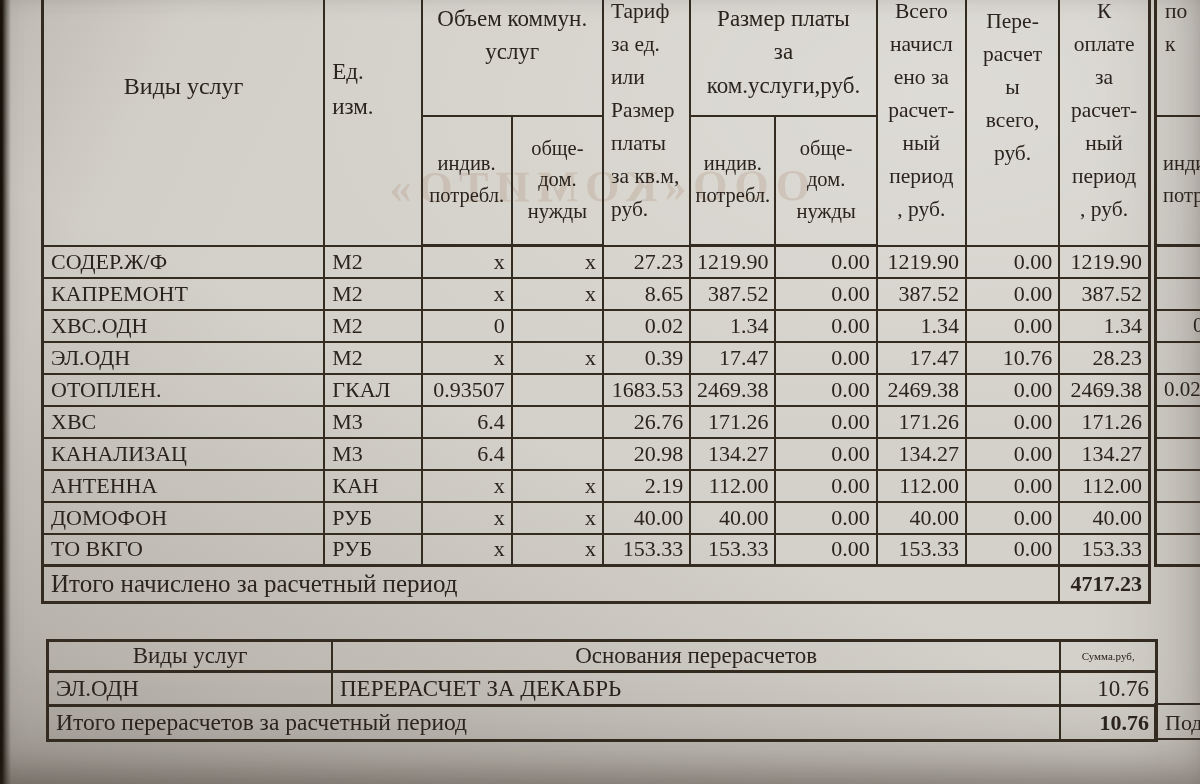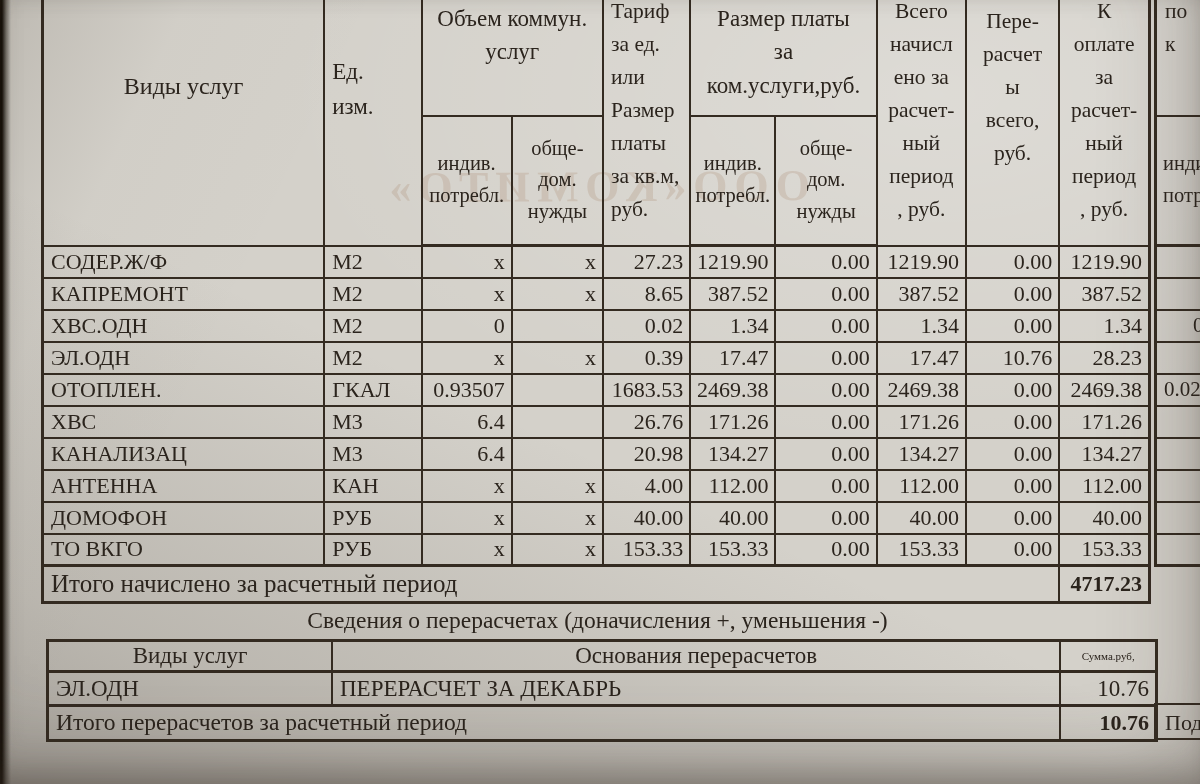--- a/index.html
+++ b/index.html
@@ -242,21 +242,21 @@
         <td class="num">0.00</td>
         <td class="num">134.27</td>
         <td class="num">0.00</td>
         <td class="num">134.27</td>
       </tr>
       <tr>
         <td class="svc">АНТЕННА</td>
         <td class="svc">КАН</td>
         <td class="num">x</td>
         <td class="num">x</td>
-        <td class="num">4.00</td>
+        <td class="num">2.19</td>
         <td class="num">112.00</td>
         <td class="num">0.00</td>
         <td class="num">112.00</td>
         <td class="num">0.00</td>
         <td class="num">112.00</td>
       </tr>
       <tr>
         <td class="svc">ДОМОФОН</td>
         <td class="svc">РУБ</td>
         <td class="num">x</td>
@@ -330,21 +330,20 @@
         </tr>
       <tr>
           <td></td>
         </tr>
       <tr>
           <td></td>
         </tr>
     </tbody>
   </table>
 
-  <div class="section-title">Сведения о перерасчетах (доначисления +, уменьшения -)</div>
 
   <table class="sub">
     <colgroup>
       <col style="width:284px">
         <col style="width:727px">
         <col style="width:96px">
     </colgroup>
     <thead>
       <tr>
         <th>Виды услуг</th>

